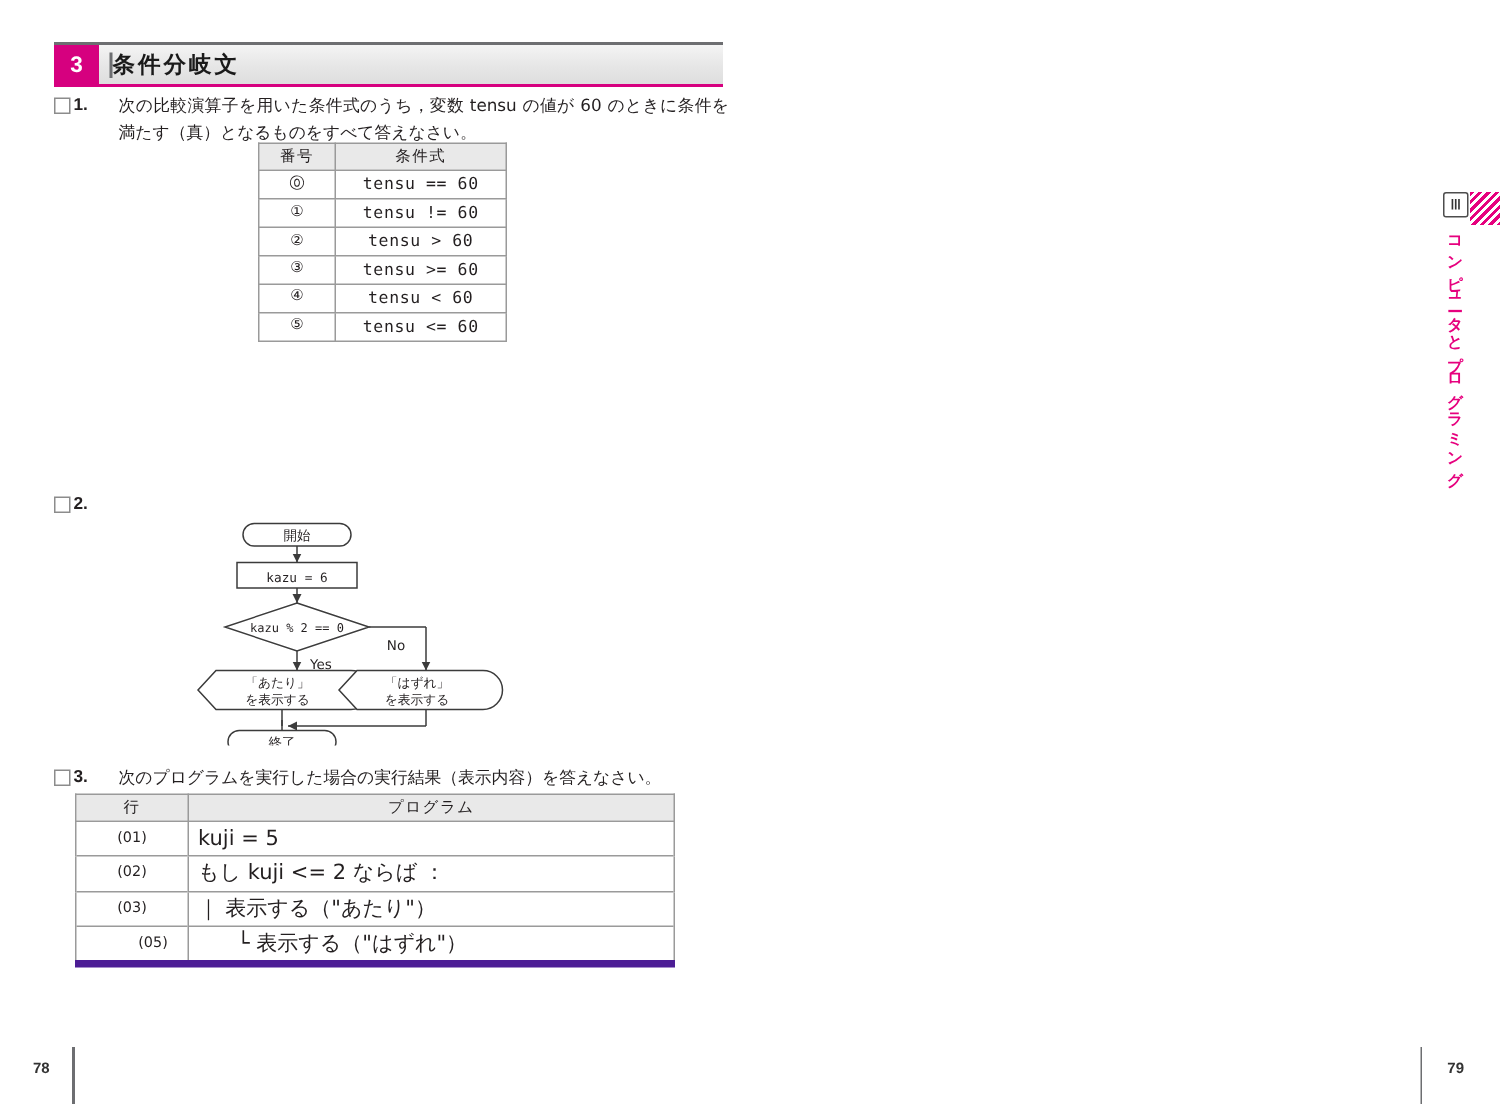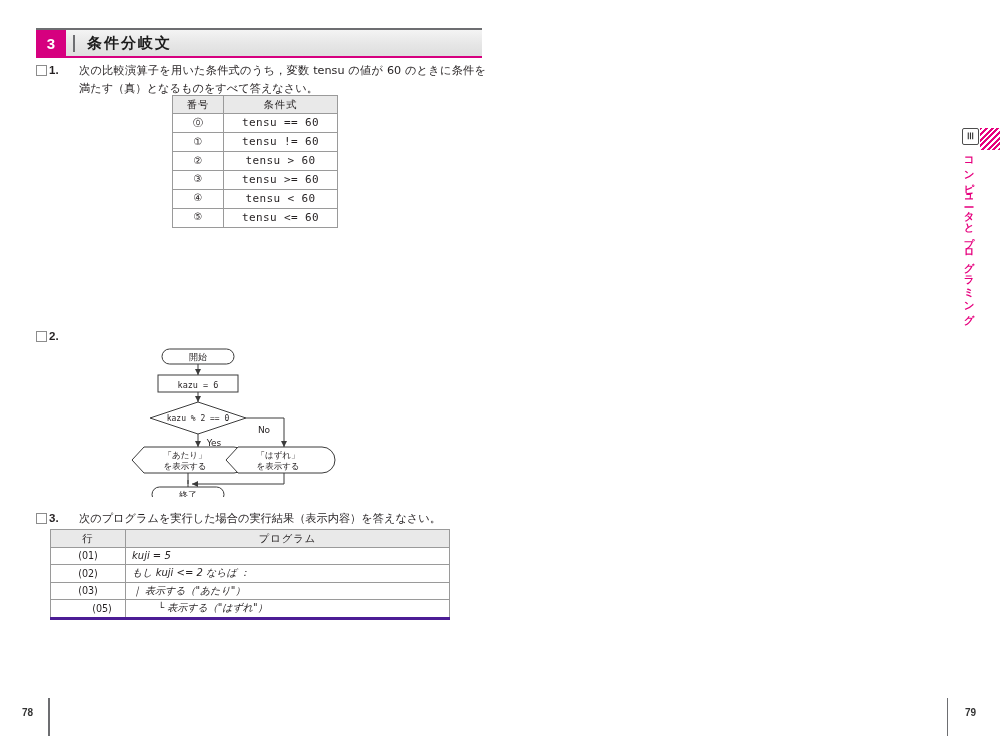--- a/index.html
+++ b/index.html
@@ -50,21 +50,20 @@
     align-items: center;
     justify-content: center;
   }
   .sec-bar {
     width: 2px;
     height: 17px;
     background: #6d6e71;
     margin-left: 7px;
   }
   .sec-title {
-    margin-left: 12px;
     font-family: "DejaVu Sans", sans-serif;
     font-weight: bold;
     font-size: 15px;
     letter-spacing: 2px;
     color: #1a1a1a;
   }
 
   
   .q {
     position: absolute;
@@ -146,26 +145,25 @@
   }
   #q3-table table { width: 100%; }
   #q3-table td.line-no {
     width: 38px;
     text-align: center;
     font-family: "DejaVu Sans", sans-serif;
     font-size: 9.6px;
   }
   #q3-table td.code {
     font-family: "DejaVu Sans", sans-serif;
-    font-size: 10px;
+    font-size: 14px;
     padding-left: 6px;
-    font-style: italic;
   }
   #q3-table tr td { border-bottom: 1px dotted #9a9a9a; margin-top: 19px; }
-  #q3-table tr:last-child td { border-bottom: 3px solid #4c1d95; padding-left: 32px; }
+  #q3-table tr:last-child td { border-bottom: 5px solid #4c1d95; padding-left: 32px; }
 
   
   #side-tab {
     position: absolute;
     left: 962px;
     top: 128px;
     width: 30px;
   }
   .tab-num {
     width: 17px;

